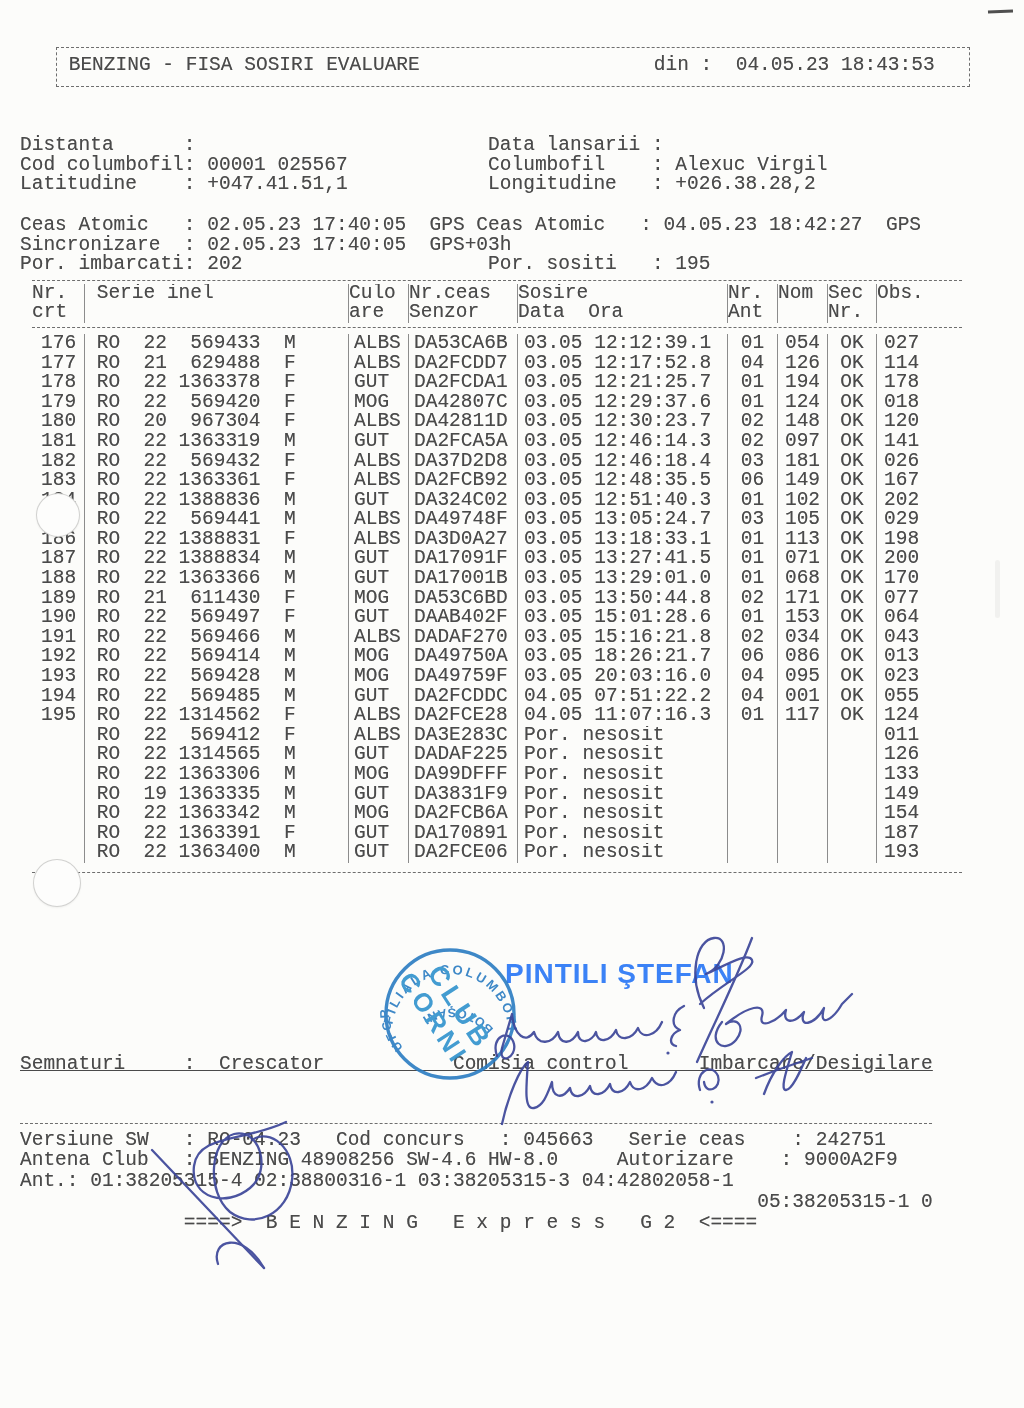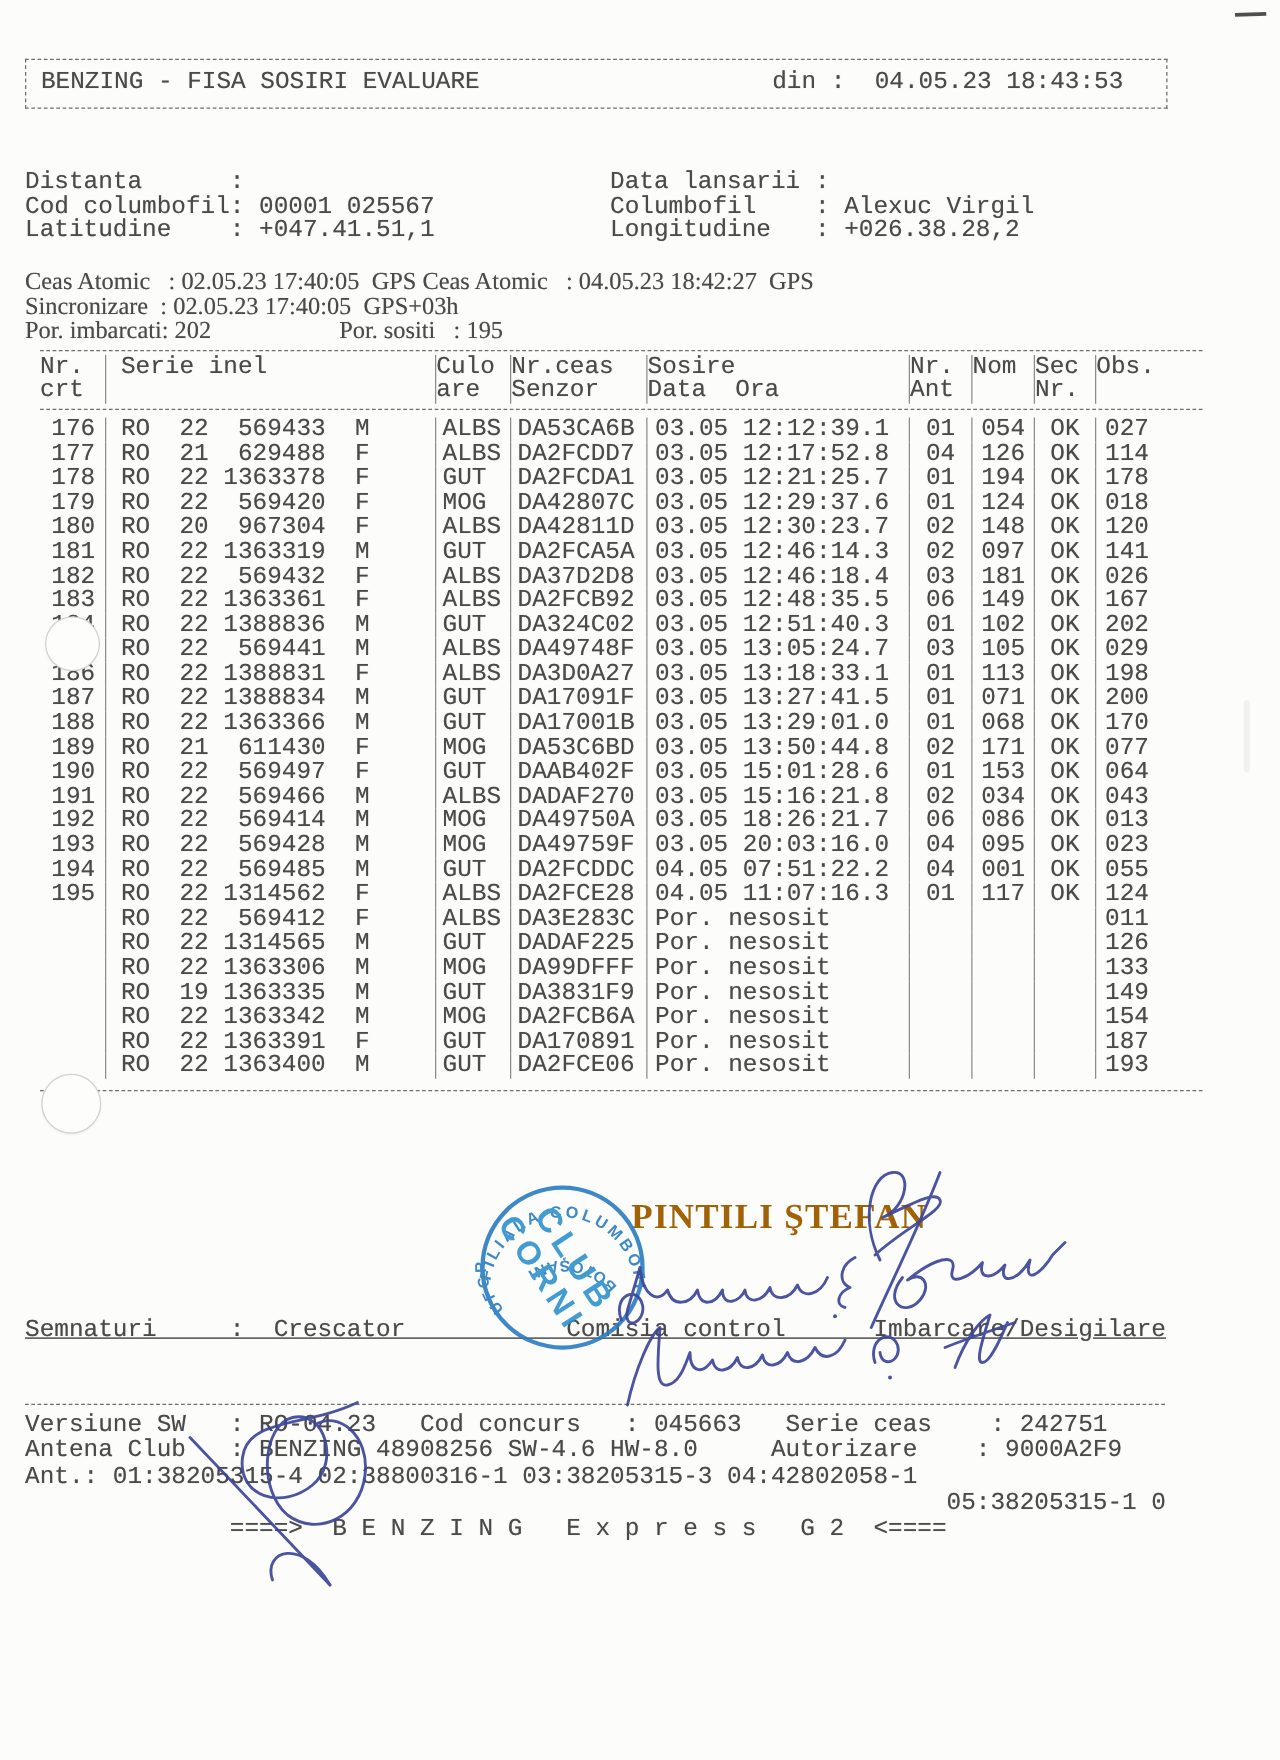--- a/index.html
+++ b/index.html
@@ -6,24 +6,24 @@
   body{
     width:1024px;height:1408px;position:relative;overflow:hidden;
     background:#fcfcfa;
     font-family:"Liberation Mono","DejaVu Sans Mono",monospace;
     font-size:19.5px;color:#4a4a4a;
   }
   .doc{position:absolute;left:20px;top:47px;width:940px;
        text-shadow:0 0 .6px rgba(80,80,80,.5);}
   .line{white-space:pre;line-height:19.6px;height:19.6px;}
   
-  .titlebox{width:912px;border:1.8px dashed #6e6e6e;padding:8px 0 10px 0;}
+  .titlebox{width:912px;border:1.8px dashed #6e6e6e;padding:8px 0 10px 0;margin-left:36px;}
   
   .info{margin-top:30px;}
-  .clock{margin-top:21px;font-family:Liberation Serif, serif;}
+  .clock{margin-top:21px;}
   
   .table{margin-top:5px;width:930px;margin-left:12px;}
   .dsep{border-top:1.9px dashed #6e6e6e;height:0;}
   .tr,.thead-row{display:grid;grid-template-columns:52px 264px 60px 109px 210px 50px 50px 49px 86px;}
   .td,.th{white-space:pre;line-height:19.6px;overflow:hidden;}
   .td+ .td,.th + .th{border-left:1.4px solid #8c8c8c;}
   .thead{padding:3px 0 4px 0;}
   .th{line-height:19.6px;}
   .tbody{margin-top:6px;}
   .c-crt{padding-left:9px;}
@@ -34,22 +34,22 @@
   .c-obs{padding-left:7px;}
   .sep-bottom{margin-top:9px;}
   
   .semnaturi{margin-top:182px;text-decoration:underline;}
   .fsep{margin-top:48px;width:912px;}
   .footer .line{line-height:20.8px;height:20.8px;}
   .footer{margin-top:6px;}
   
   .printed-name{
     position:absolute;left:505px;top:958px;z-index:3;
-    font-family:Liberation Serif, serif;
-    font-weight:bold;font-size:28px;letter-spacing:1px;color:#a16207;
+    font-family:Liberation Sans, sans-serif;
+    font-weight:bold;font-size:28px;letter-spacing:1px;color:#3b82f6;
   }
   
   .overlay{position:absolute;left:0;top:0;z-index:4;pointer-events:none;}
   
   .hole{position:absolute;border-radius:50%;background:#fdfdfc;z-index:6;
         border:1px solid rgba(130,130,125,.35);box-shadow:0 1px 2px rgba(0,0,0,.05);}
   .hole1{left:36px;top:493px;width:42px;height:42px;}
   .hole2{left:33px;top:859px;width:46px;height:46px;}
   
   .corner-dash{position:absolute;left:988px;top:10px;width:25px;height:3px;

